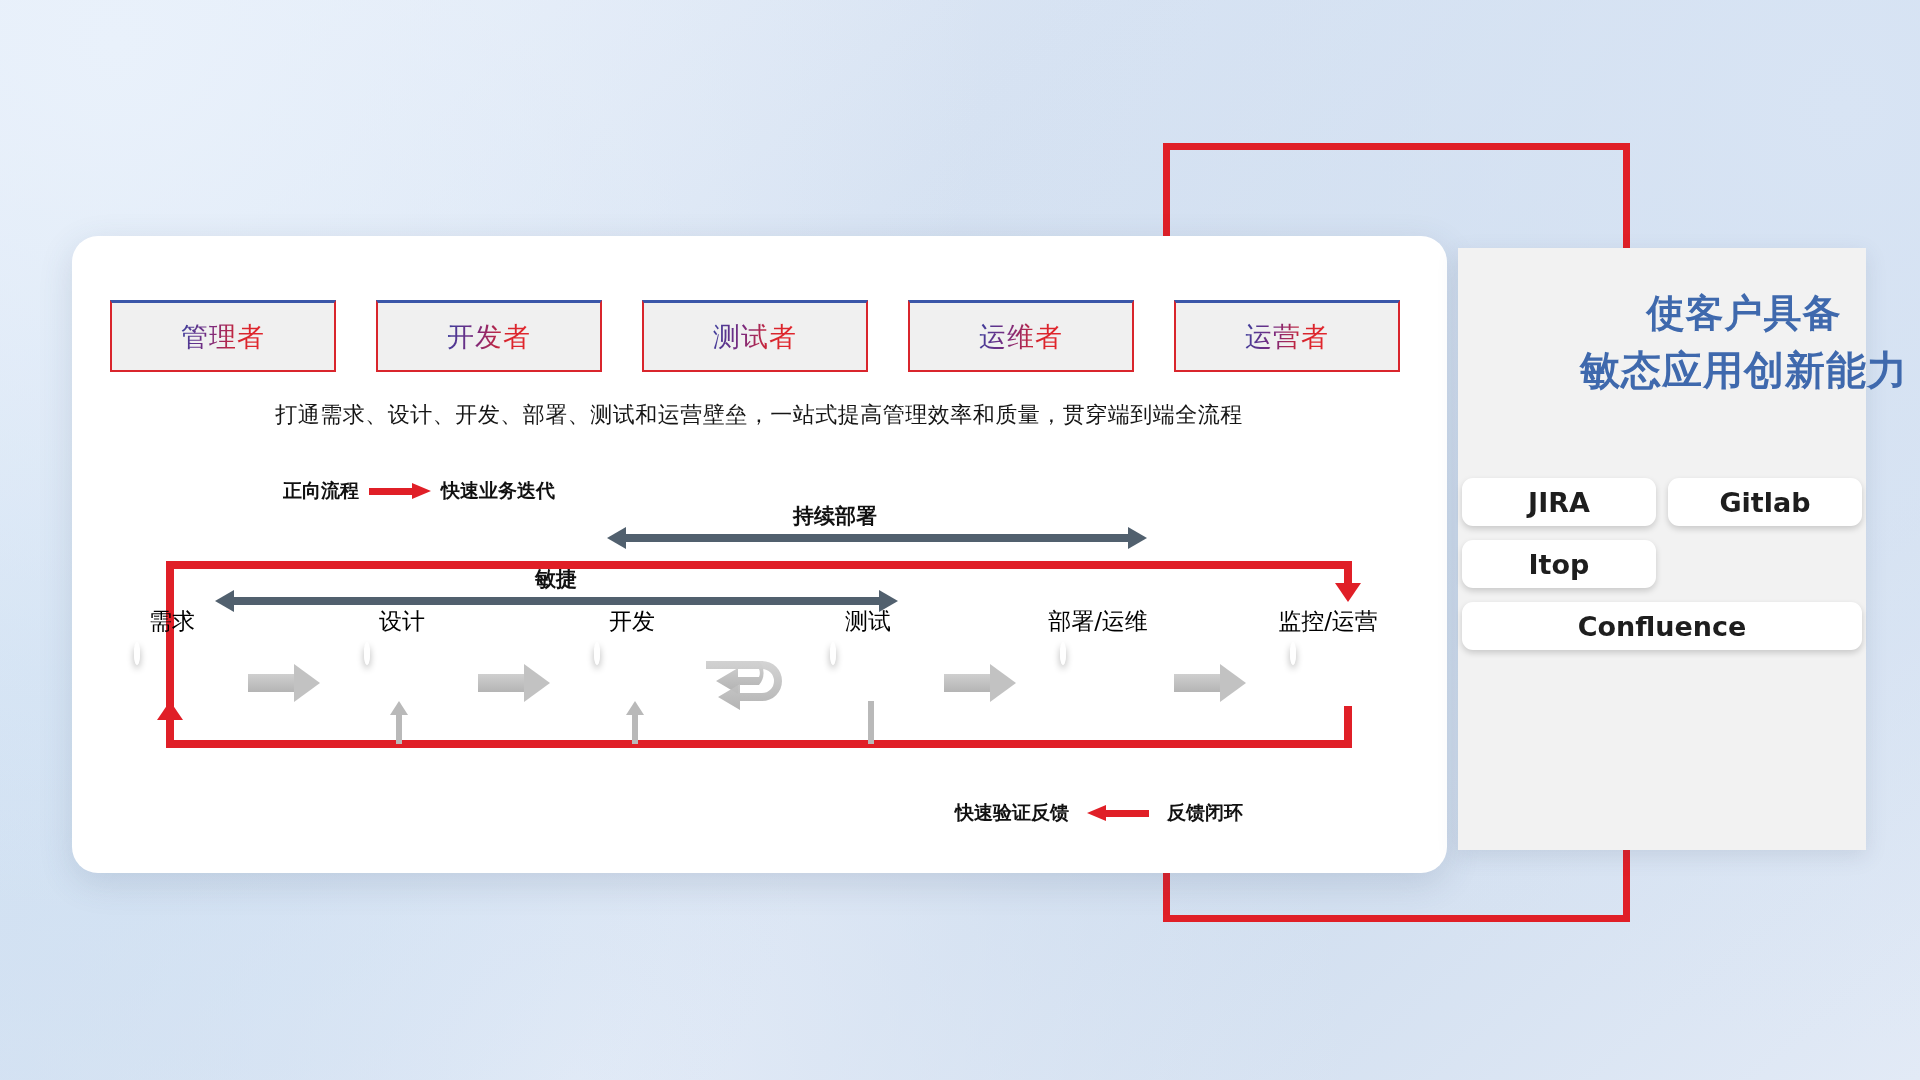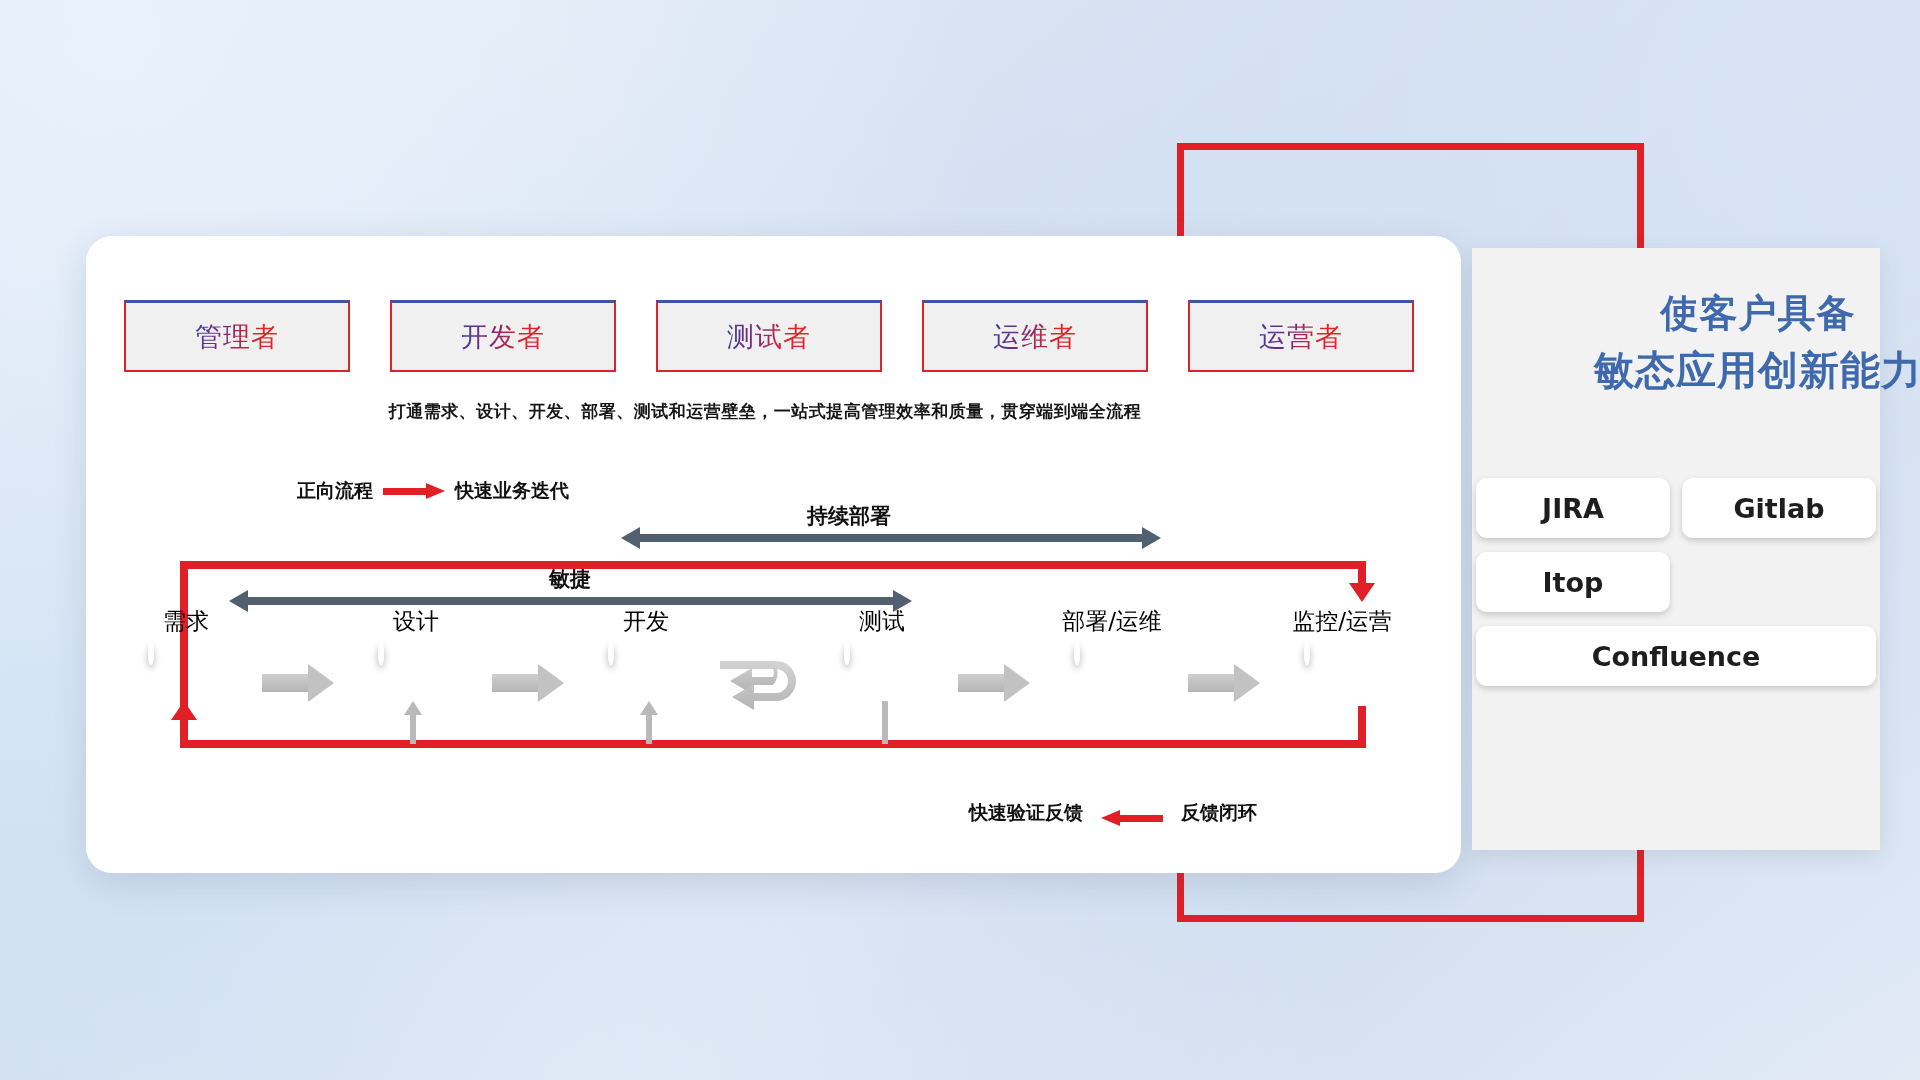--- a/index.html
+++ b/index.html
@@ -7,21 +7,21 @@
     width:1920px;height:1080px;overflow:hidden;
     font-family:"Liberation Sans","DejaVu Sans",sans-serif;
     background:
       radial-gradient(circle at 6% 4%, #e9f1fb 0%, rgba(233,241,251,0) 42%),
       radial-gradient(circle at 96% 10%, #d8e4f4 0%, rgba(216,228,244,0) 45%),
       radial-gradient(circle at 2% 62%, #cfe0f2 0%, rgba(207,224,242,0) 40%),
       radial-gradient(circle at 30% 100%, #e3ebf7 0%, rgba(227,235,247,0) 45%),
       linear-gradient(140deg,#e8eef8 0%, #d6e2f2 35%, #cddcee 65%, #e2eaf6 100%);
     position:relative;
   }
-  .stage{position:absolute;inset:0;margin-left:14px;}
+  .stage{position:absolute;inset:0;}
   .abs{position:absolute;}
 
   
   #outer-bracket{left:1163px;top:143px;width:467px;height:779px;}
   #outer-bracket .seg{position:absolute;background:#e01f27;}
 
   
   #main-card{
     left:72px;top:236px;width:1375px;height:637px;
     background:#ffffff;border-radius:26px;
@@ -37,36 +37,36 @@
   }
   .role-label{
     font-size:27px;font-weight:400;letter-spacing:1px;
     background:linear-gradient(100deg,#3a3f9e 0%,#7a2a7e 35%,#d9252c 70%,#e4252c 100%);
     -webkit-background-clip:text;background-clip:text;color:transparent;
     font-family:"DejaVu Sans","Liberation Sans",sans-serif;
   }
 
   
   #tagline{
-    left:106px;top:400px;width:1290px;text-align:center;
-    font-size:17px;font-weight:bold;color:#161616;letter-spacing:.5px;
+    left:114px;top:400px;width:1290px;text-align:center;
+    font-size:22px;font-weight:normal;color:#161616;letter-spacing:.5px;
     font-family:"DejaVu Sans","Liberation Sans",sans-serif;white-space:nowrap;
   }
 
   
   #legend-forward{left:283px;top:478px;display:flex;align-items:center;gap:10px;}
   .legend-text{font-size:19px;font-weight:bold;color:#111;
     font-family:"DejaVu Sans","Liberation Sans",sans-serif;white-space:nowrap;}
   .legend-arrow-r{width:62px;height:16px;position:relative;}
   .legend-arrow-r .bar{position:absolute;left:0;top:5px;width:44px;height:7px;background:#e01f27;}
   .legend-arrow-r .head{position:absolute;right:0;top:0;width:0;height:0;
     border-top:8px solid transparent;border-bottom:8px solid transparent;border-left:19px solid #e01f27;}
 
   
-  #legend-feedback{left:955px;top:800px;display:flex;align-items:flex-end;gap:18px;}
+  #legend-feedback{left:955px;top:800px;display:flex;align-items:center;gap:18px;}
   .legend-arrow-l{width:62px;height:16px;position:relative;}
   .legend-arrow-l .bar{position:absolute;right:0;top:5px;width:44px;height:7px;background:#e01f27;}
   .legend-arrow-l .head{position:absolute;left:0;top:0;width:0;height:0;
     border-top:8px solid transparent;border-bottom:8px solid transparent;border-right:19px solid #e01f27;}
 
   
   .span-arrow{position:absolute;height:22px;}
   .span-arrow .bar{position:absolute;left:17px;right:17px;top:7px;height:8px;background:#51606e;}
   .span-arrow .hl,.span-arrow .hr{position:absolute;top:0;width:0;height:0;
     border-top:11px solid transparent;border-bottom:11px solid transparent;}
@@ -115,21 +115,21 @@
     left:1458px;top:248px;width:408px;height:602px;
     background:#f2f2f2;box-shadow:0 6px 20px rgba(60,80,110,.13);
   }
   #panel-heading{position:absolute;left:1540px;top:286px;width:408px;text-align:center;}
   .panel-line{font-size:38px;font-weight:bold;color:#3f69ad;letter-spacing:1px;
     font-family:"DejaVu Sans","Liberation Sans",sans-serif;line-height:1.45;}
   .panel-line.l2{font-size:40px;}
   #tool-grid{position:absolute;left:1462px;top:478px;width:400px;
     display:flex;flex-wrap:wrap;gap:14px 12px;}
   .tool-tag{
-    background:#ffffff;border-radius:11px;height:60px;
+    background:#ffffff;border-radius:11px;height:48px;
     display:flex;align-items:center;justify-content:center;
     font-size:27px;font-weight:bold;color:#1e1e1e;
     box-shadow:0 3px 6px rgba(0,0,0,.17);
     font-family:"DejaVu Sans","Liberation Sans",sans-serif;
   }
   .tool-tag.half{width:194px;}
   .tool-tag.full{width:400px;}
 </style>
 </head>
 <body>

